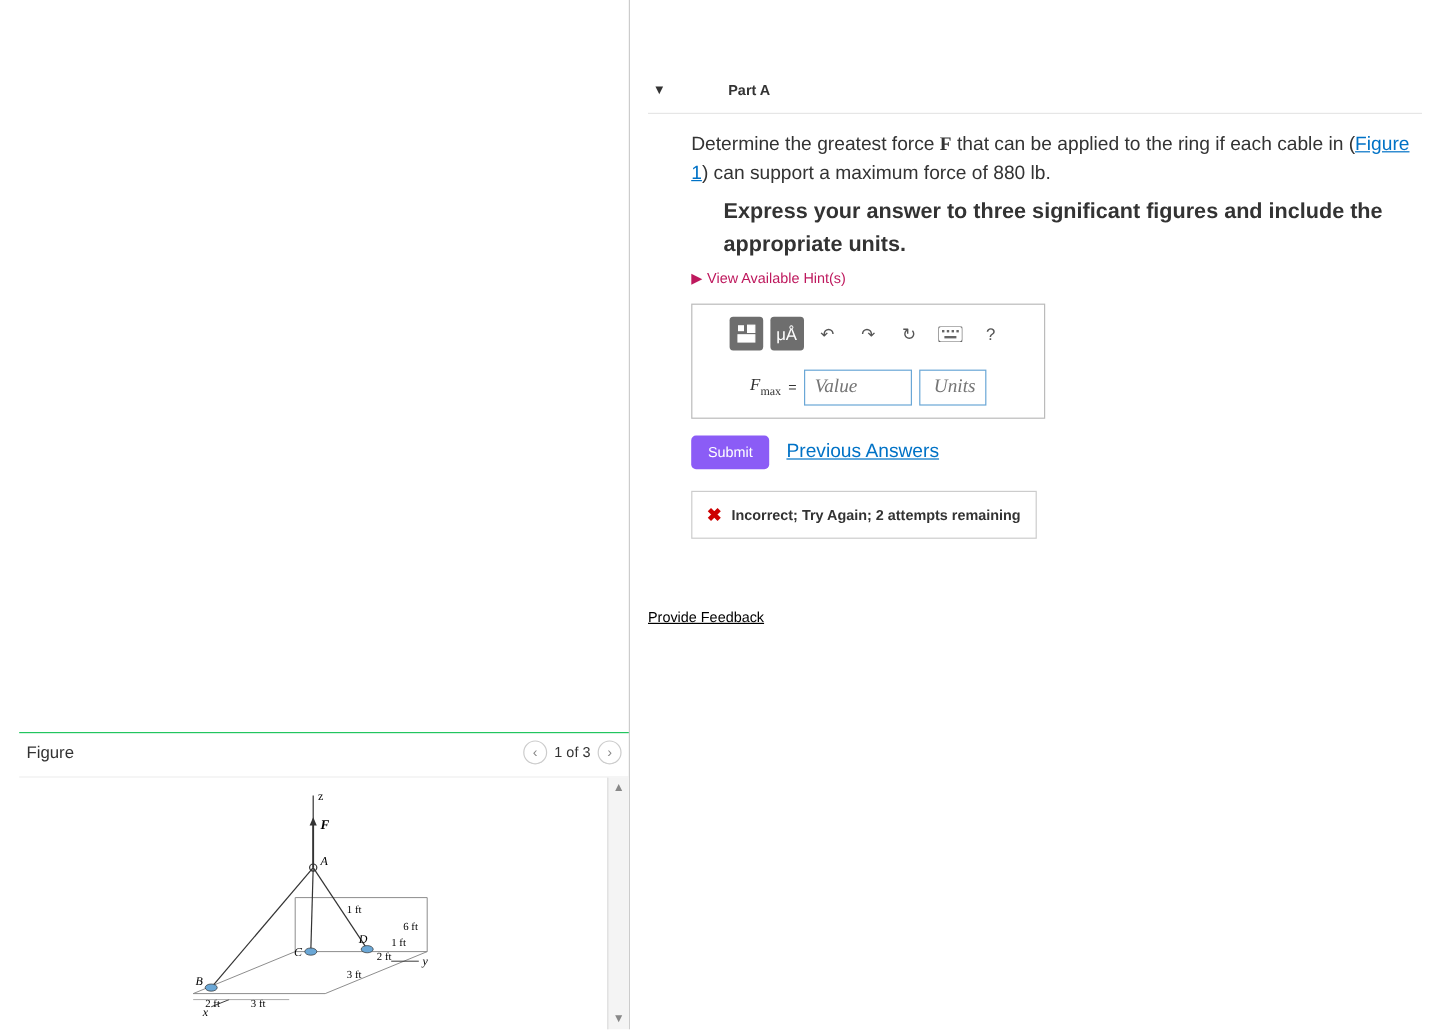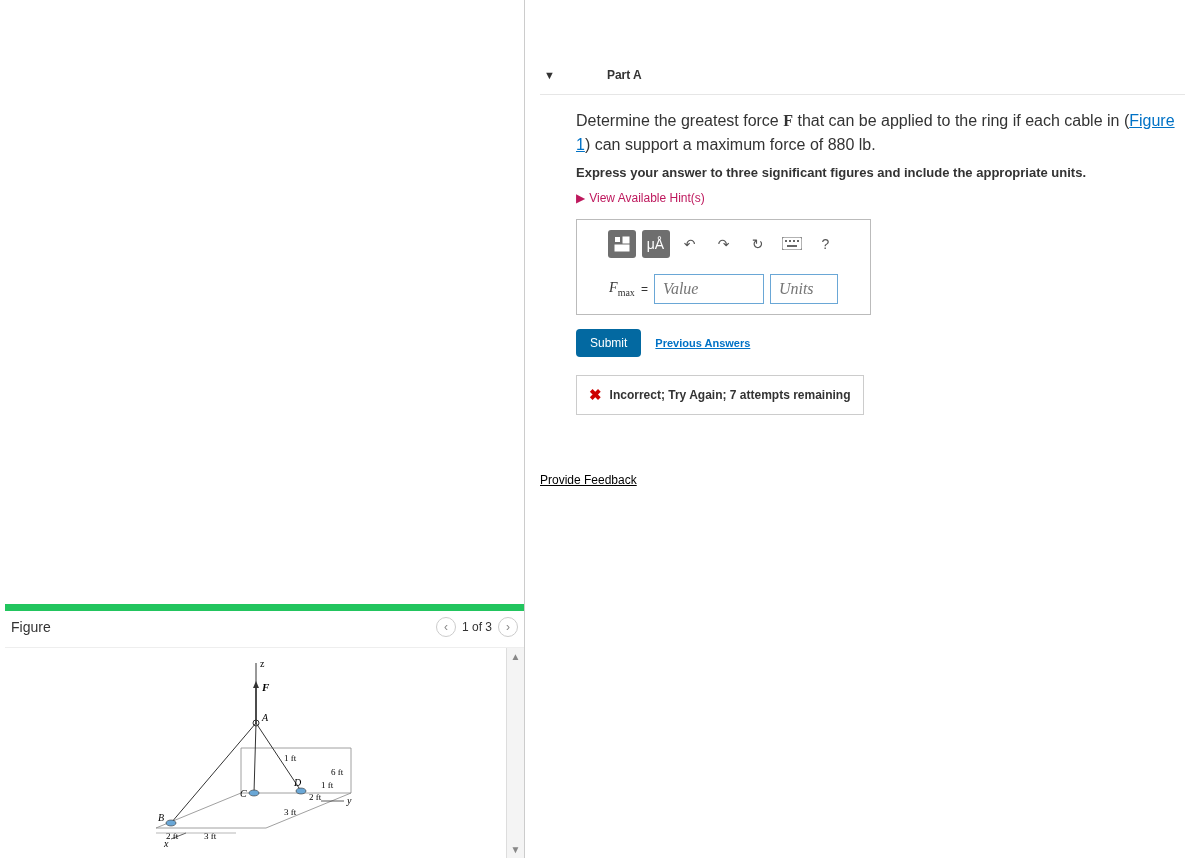--- a/index.html
+++ b/index.html
@@ -1,58 +1,58 @@
 <!DOCTYPE html>
 <html><head>
 <meta charset="utf-8">
 <style>
 * { box-sizing: border-box; margin: 0; padding: 0; }
 body { font-family: Arial, Helvetica, sans-serif; font-size: 12px; color: #333; background: #fff; }
 .container { display: flex; width: 1200px; height: 858px; }
 .left { width: 525px; border-right: 1px solid #ccc; position: relative; }
 .right { flex: 1; padding: 10px 15px; }
 
-.figure-panel { position: absolute; bottom: 0; left: 5px; right: 0; border-top: 7px solid #22c55e; }
+.figure-panel { position: absolute; bottom: 0; left: 16px; right: 0; border-top: 1px solid #22c55e; }
 .figure-hdr { display: flex; justify-content: space-between; align-items: center; padding: 6px 6px 10px 6px; border-bottom: 1px solid #eee; }
 .figure-hdr .title { font-size: 14px; color: #333; }
 .pager { display: flex; align-items: center; gap: 6px; font-size: 12px; color: #333; }
 .circ { width: 20px; height: 20px; border: 1px solid #ccc; border-radius: 50%; display: flex; align-items: center; justify-content: center; font-size: 12px; color: #888; cursor: pointer; }
 .fig-body { display: flex; }
 .fig-img { flex: 1; display: flex; justify-content: center; align-items: center; height: 210px; }
 .fig-scroll { width: 18px; background: #f4f4f4; border-left: 1px solid #ddd; display: flex; flex-direction: column; align-items: center; }
 .fig-scroll .tri { font-size: 10px; color: #888; padding: 3px 0; cursor: pointer; }
 .fig-scroll .track { flex: 1; width: 100%; position: relative; }
 
 .part-hdr { display: flex; align-items: center; gap: 12px; padding: 10px 4px 12px 4px; border-bottom: 1px solid #e6e6e6; margin-top: 48px; }
 .part-hdr .tri { font-size: 11px; color: #333; }
 .part-hdr .lbl { font-weight: bold; font-size: 12px; padding-left: 40px; }
 
 .content { padding: 14px 0 0 36px; }
 .prompt { font-size: 16px; line-height: 1.5; }
 .prompt b { font-family: 'Times New Roman', serif; font-weight: bold; }
 .figlink { color: #0072c6; text-decoration: underline; cursor: pointer; }
 .hint-row { color: #be185d; font-size: 12px; margin-top: 8px; cursor: pointer; }
 .hint-row .tri { margin-right: 4px; }
-.instr { font-size: 13px; font-weight: bold; margin-top: 6px; line-height: 1.5; }
+.instr { font-size: 18px; font-weight: bold; margin-top: 6px; line-height: 1.5; margin-left: 27px; }
 
 .answer-box { border: 1px solid #bbb; margin-top: 14px; width: 295px; padding: 10px; }
 .toolbar { display: flex; justify-content: center; gap: 6px; align-items: center; }
 .tool { width: 28px; height: 28px; display: flex; align-items: center; justify-content: center; border-radius: 3px; font-size: 14px; color: #555; cursor: pointer; }
 .tool.dark { background: #6e6e6e; color: #fff; }
 .tool.dark svg rect { fill: #fff; }
 .row-in { display: flex; align-items: center; gap: 6px; margin-top: 16px; justify-content: center; }
 .var { font-family: 'Times New Roman', serif; font-style: italic; font-size: 14px; }
 .var sub { font-size: 10px; font-style: normal; }
 .inp { height: 30px; border: 1px solid #6aa7d6; font-family: 'Times New Roman', serif; font-size: 16px; font-style: italic; color: #aaa; padding: 0 8px; }
-.inp.val { width: 110px; }
-.inp.un { width: 68px; }
+.inp.val { width: 90px; }
+.inp.un { width: 56px; text-align: right; }
 
 .actions { display: flex; align-items: center; gap: 14px; margin-top: 14px; }
-.submit { background: #0369a1; color: #fff; border: none; border-radius: 4px; padding: 7px 14px; font-size: 12px; cursor: pointer; }
-.prev { color: #0072c6; text-decoration: underline; font-size: 11px; cursor: pointer; font-weight: bold; }
+.submit { background: #8b5cf6; color: #fff; border: none; border-radius: 4px; padding: 7px 14px; font-size: 12px; cursor: pointer; }
+.prev { color: #0072c6; text-decoration: underline; font-size: 16px; cursor: pointer; }
 
 .feedback-box { border: 1px solid #ccc; margin-top: 18px; padding: 10px 12px; display: inline-flex; align-items: center; gap: 8px; font-size: 12px; font-weight: bold; }
 .x-ic { color: #c00; font-size: 15px; font-weight: bold; }
 
 .provide { color: #000000; text-decoration: underline; font-size: 12px; margin-top: 30px; display: inline-block; cursor: pointer; margin-left: 0; }
 
 svg text { font-family: 'Times New Roman', serif; }
 </style>
 </head>
 <body>
@@ -175,21 +175,21 @@
         </div>
       </div>
 
       <div class="actions">
         <button class="submit">Submit</button>
         <span class="prev">Previous Answers</span>
       </div>
 
       <div class="feedback-box">
         <span class="x-ic">✖</span>
-        <span>Incorrect; Try Again; 7 attempts remaining</span>
+        <span>Incorrect; Try Again; 2 attempts remaining</span>
       </div>
     </div>
 
     <div style="margin-top:28px;">
       <span class="provide">Provide Feedback</span>
     </div>
   </div>
 </div>
 
 </body></html>

